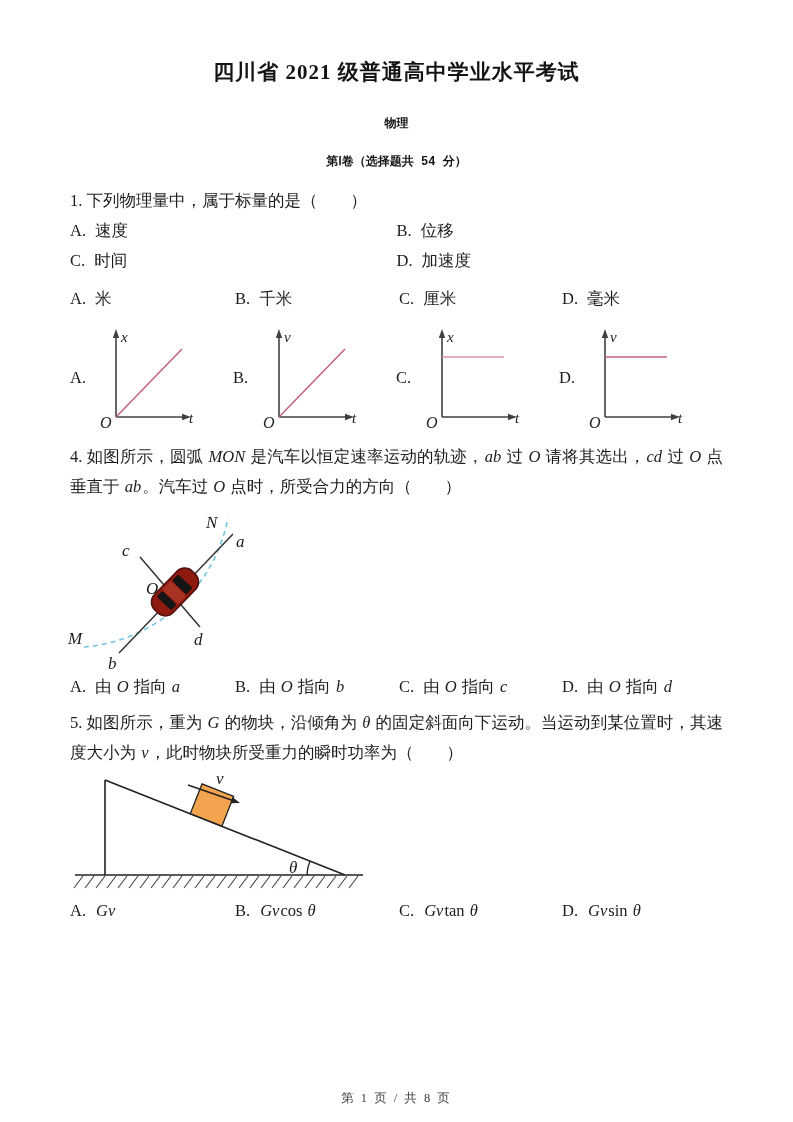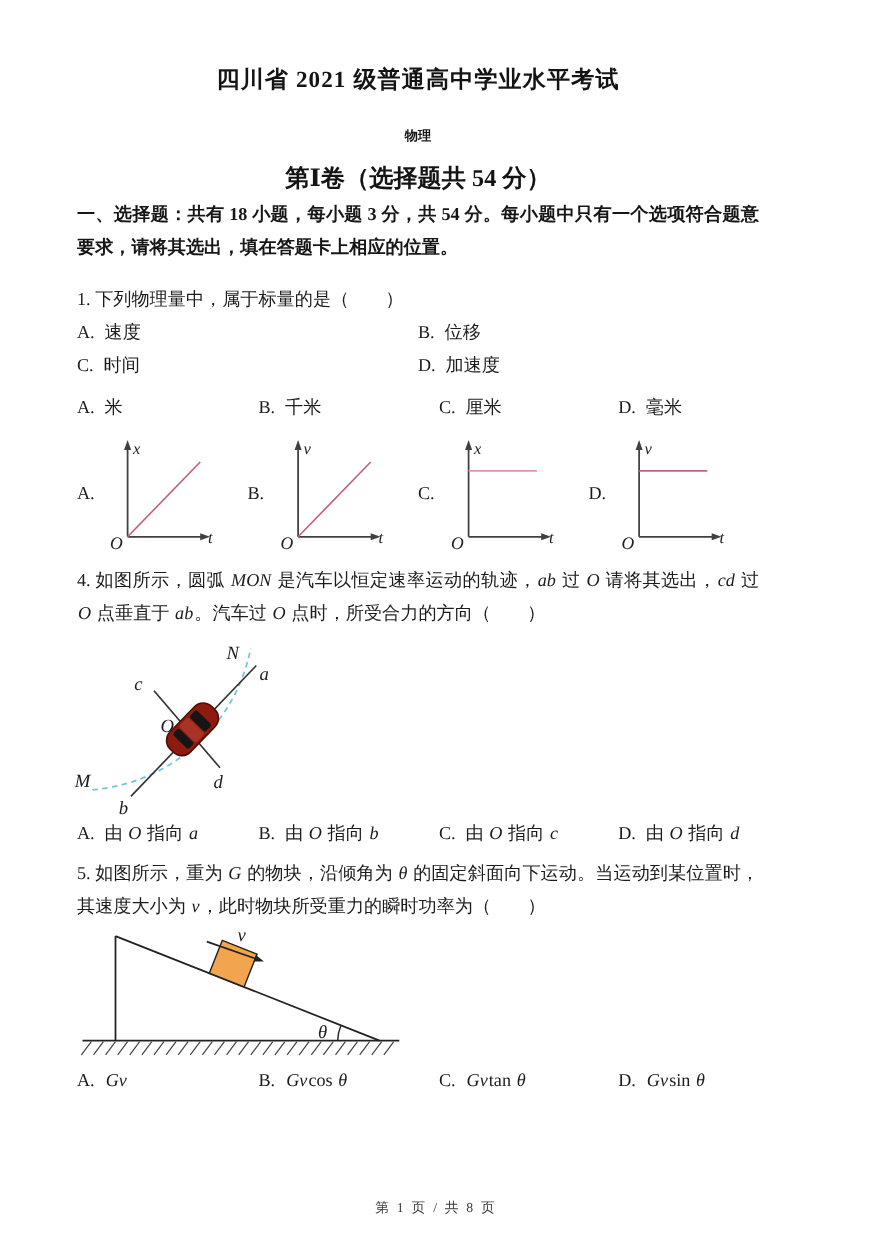--- a/index.html
+++ b/index.html
@@ -1,25 +1,25 @@
 <!DOCTYPE html>
 <html><head>
 <meta charset="utf-8">
 <style>
   html,body { margin:0; padding:0; background:#ffffff; }
   body {
     width:793px; height:1122px; position:relative; overflow:hidden;
     font-family:"Liberation Serif","DejaVu Serif",serif;
     color:#1c1c1c;
   }
-  .page { position:absolute; inset:0; padding:58px 103px 0 70px; box-sizing:border-box; }
+  .page { position:absolute; inset:0; padding:58px 70px 0 70px; box-sizing:border-box; }
 
   .title { font-size:21px; line-height:28px; font-weight:bold; text-align:center; color:#141414; letter-spacing:1px; }
   .subject { font-size:12px; line-height:26px; font-weight:bold; text-align:center; margin-top:24px; color:#141414; }
-  .section-head { font-size:22px; line-height:24px; font-weight:bold; text-align:center; margin-top:14px; color:#141414; }
+  .section-head { font-size:12px; line-height:24px; font-weight:bold; text-align:center; margin-top:14px; color:#141414;font-family:Liberation Mono, monospace; }
 
   .instructions { font-size:16.5px; font-weight:bold; line-height:30px; margin-top:6px; text-align:justify; color:#161616; }
 
   .question { margin-top:12px; }
   .stem { font-size:16.5px; line-height:30px; margin:0; text-align:justify; }
   .q2-block { margin-top:8px; }
   .q5-block { margin-top:6px; }
 
   .var { font-style:italic; font-family:"Liberation Serif","DejaVu Serif",serif; padding:0 1px; }
 
@@ -56,21 +56,20 @@
 </style>
 </head>
 <body>
 
 <div class="page">
 
   <div class="title">四川省 2021 级普通高中学业水平考试</div>
   <div class="subject">物理</div>
   <div class="section-head">第Ⅰ卷（选择题共 54 分）</div>
 
-  <p class="instructions">一、选择题：共有 18 小题，每小题 3 分，共 54 分。每小题中只有一个选项符合题意要求，请将其选出，填在答题卡上相应的位置。</p>
 
   <section class="question">
     <p class="stem">1. 下列物理量中，属于标量的是（　　）</p>
     <div class="opt-row cols2">
       <div class="opt">
         <span class="opt-label">A.</span>
         <span class="opt-text">速度</span>
       </div>
       <div class="opt">
         <span class="opt-label">B.</span>

